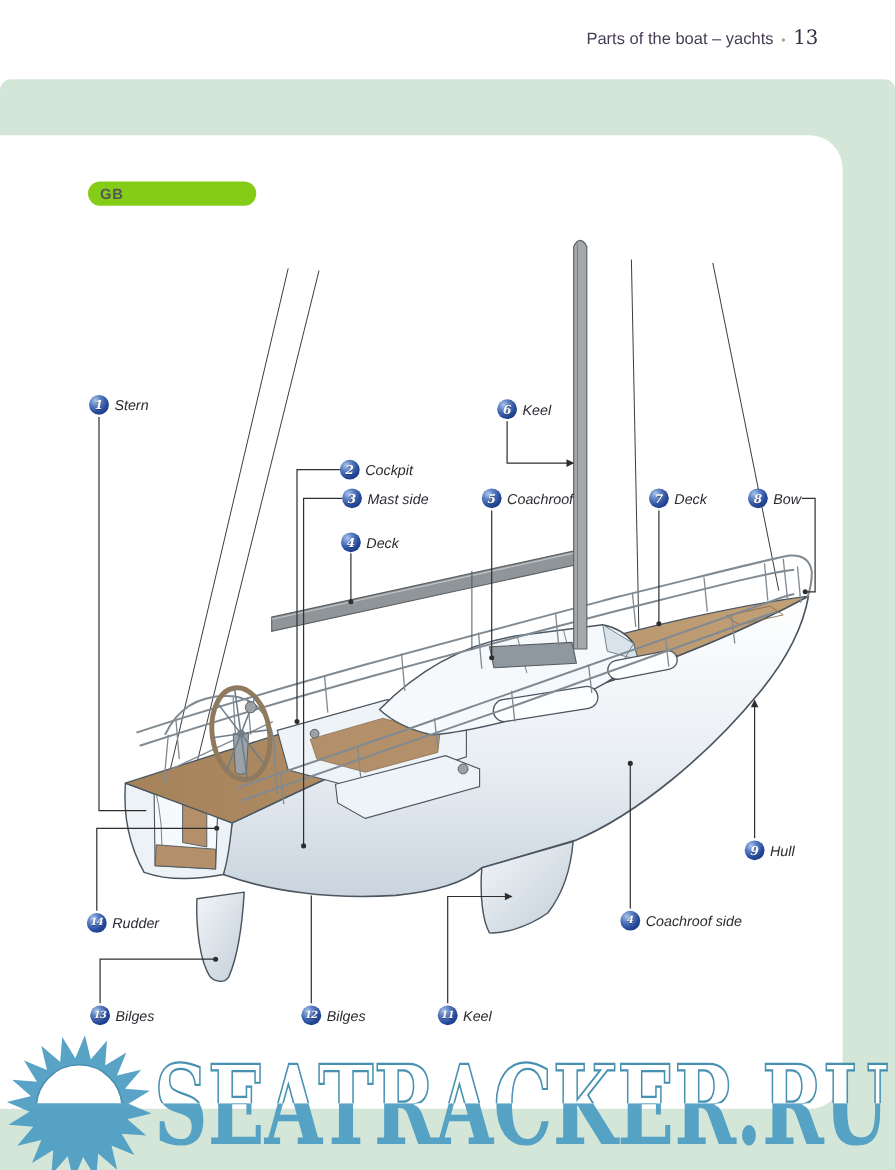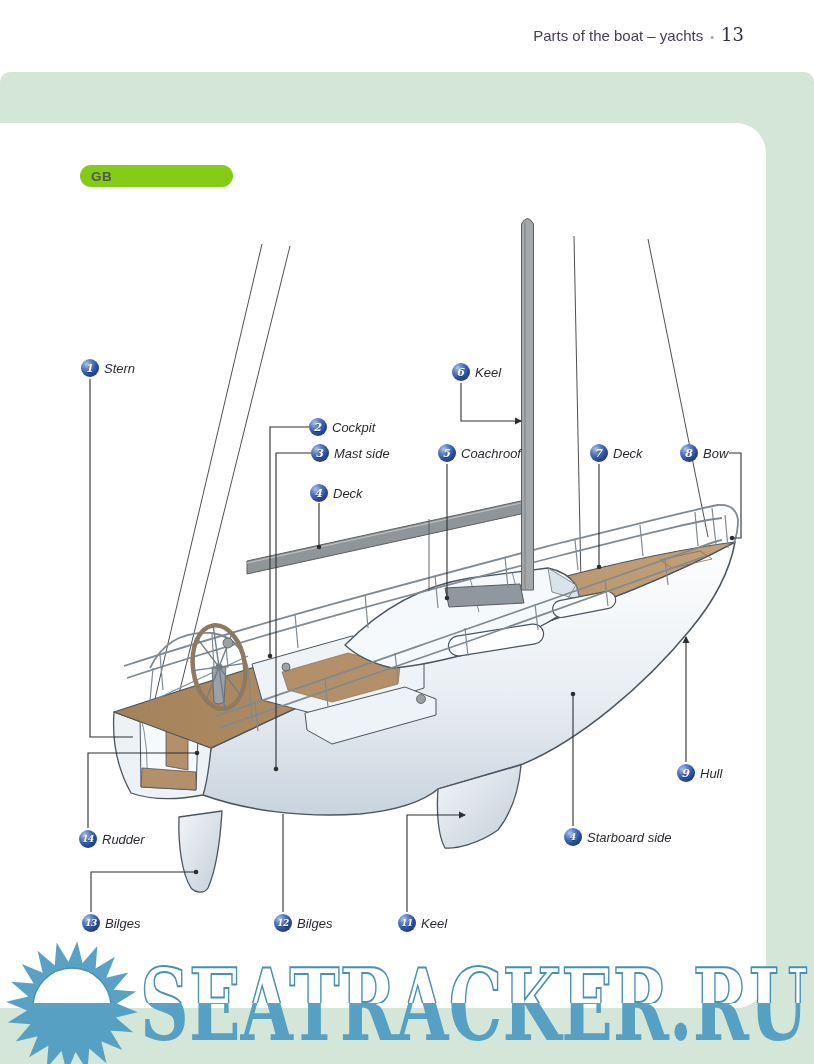--- a/index.html
+++ b/index.html
@@ -243,21 +243,21 @@
     <div class="part" style="left: 680px; top: 444px;">
       <span class="pmark">8</span>
       <span class="ptext">Bow</span>
     </div>
     <div class="part" style="left: 677px; top: 764px;">
       <span class="pmark">9</span>
       <span class="ptext">Hull</span>
     </div>
     <div class="part" style="left: 564px; top: 828px;">
       <span class="pmark two">4</span>
-      <span class="ptext">Starboard side</span>
+      <span class="ptext">Coachroof side</span>
     </div>
     <div class="part" style="left: 398px; top: 914px;">
       <span class="pmark two">11</span>
       <span class="ptext">Keel</span>
     </div>
     <div class="part" style="left: 274px; top: 914px;">
       <span class="pmark two">12</span>
       <span class="ptext">Bilges</span>
     </div>
     <div class="part" style="left: 82px; top: 914px;">

